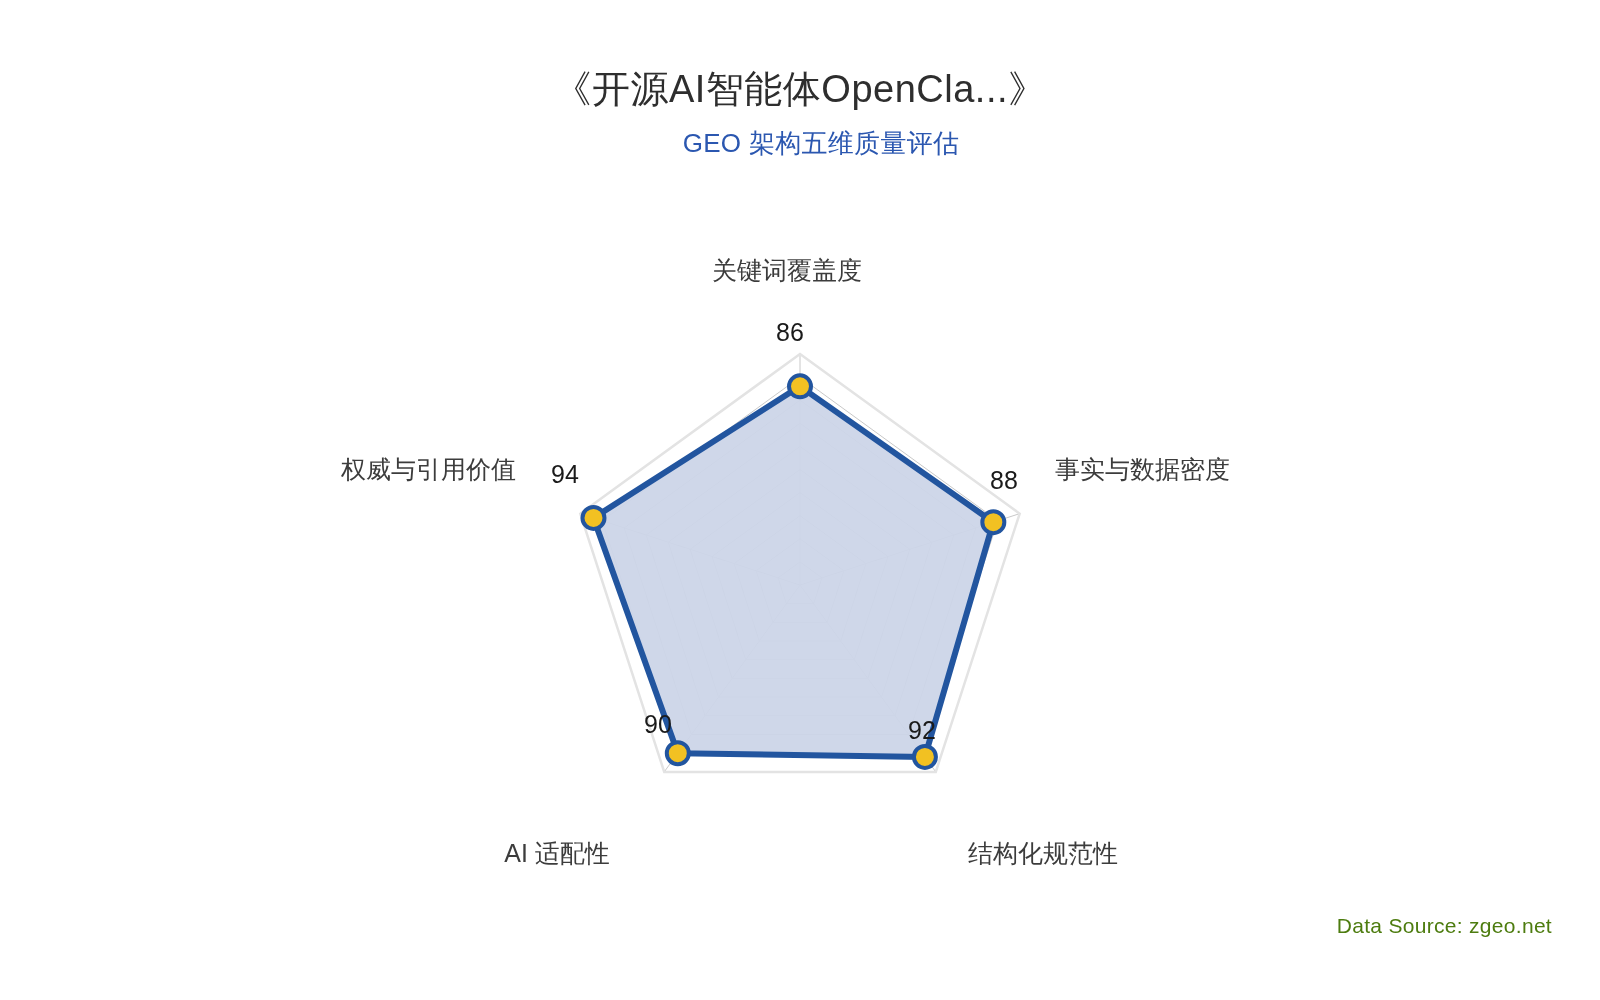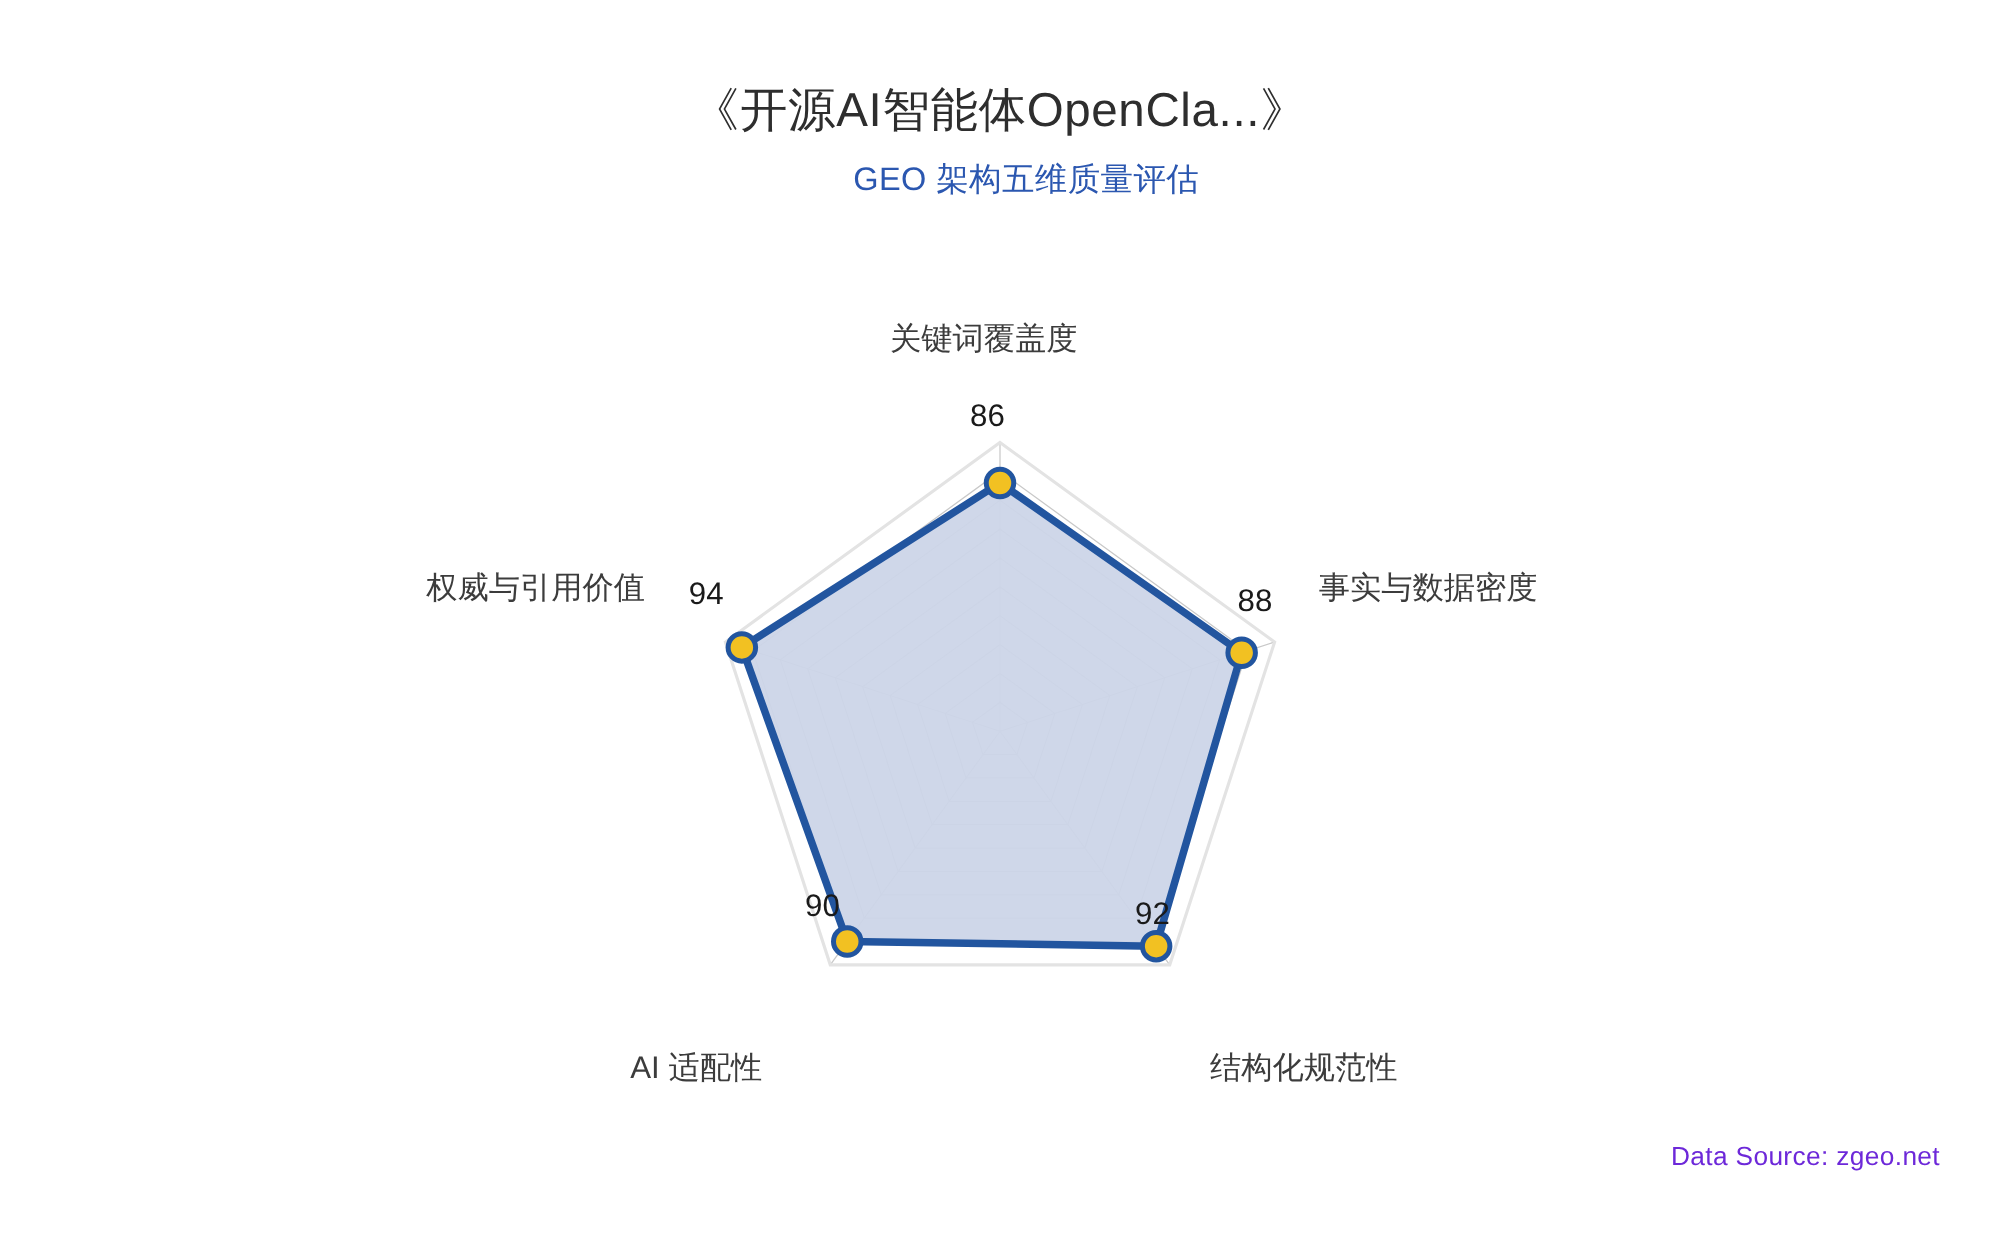--- a/index.html
+++ b/index.html
@@ -133,15 +133,15 @@
       </g>
     <g id="axis-labels">
         <text x="787" y="279" text-anchor="middle" class="axis-label-text" fill="#3c3c3c">关键词覆盖度</text>
         <text x="1055" y="478" text-anchor="start" class="axis-label-text" fill="#3c3c3c">事实与数据密度</text>
         <text x="1043" y="862" text-anchor="middle" class="axis-label-text" fill="#3c3c3c">结构化规范性</text>
         <text x="557" y="862" text-anchor="middle" class="axis-label-text" fill="#3c3c3c">AI 适配性</text>
         <text x="516" y="478" text-anchor="end" class="axis-label-text" fill="#3c3c3c">权威与引用价值</text>
       </g>
   </svg>
 
-  <div id="data-source" style="color: #6d28d9;">Data Source: zgeo.net</div>
+  <div id="data-source" style="color: #4d7c0f;">Data Source: zgeo.net</div>
 
 </div>
 
 </body></html>

